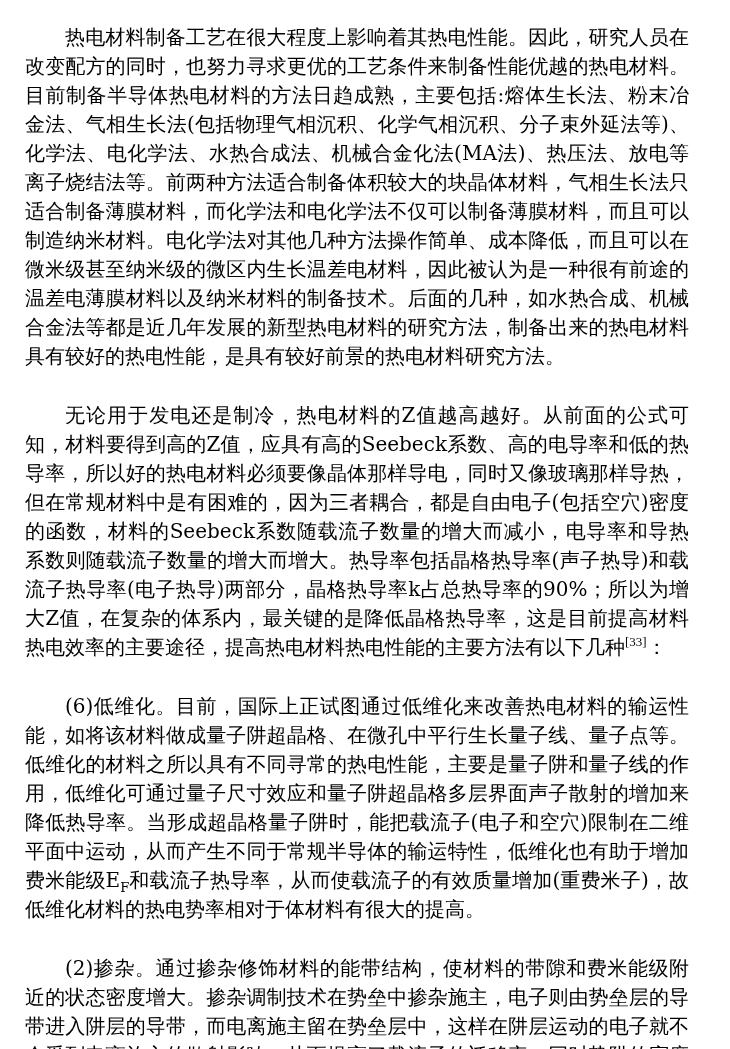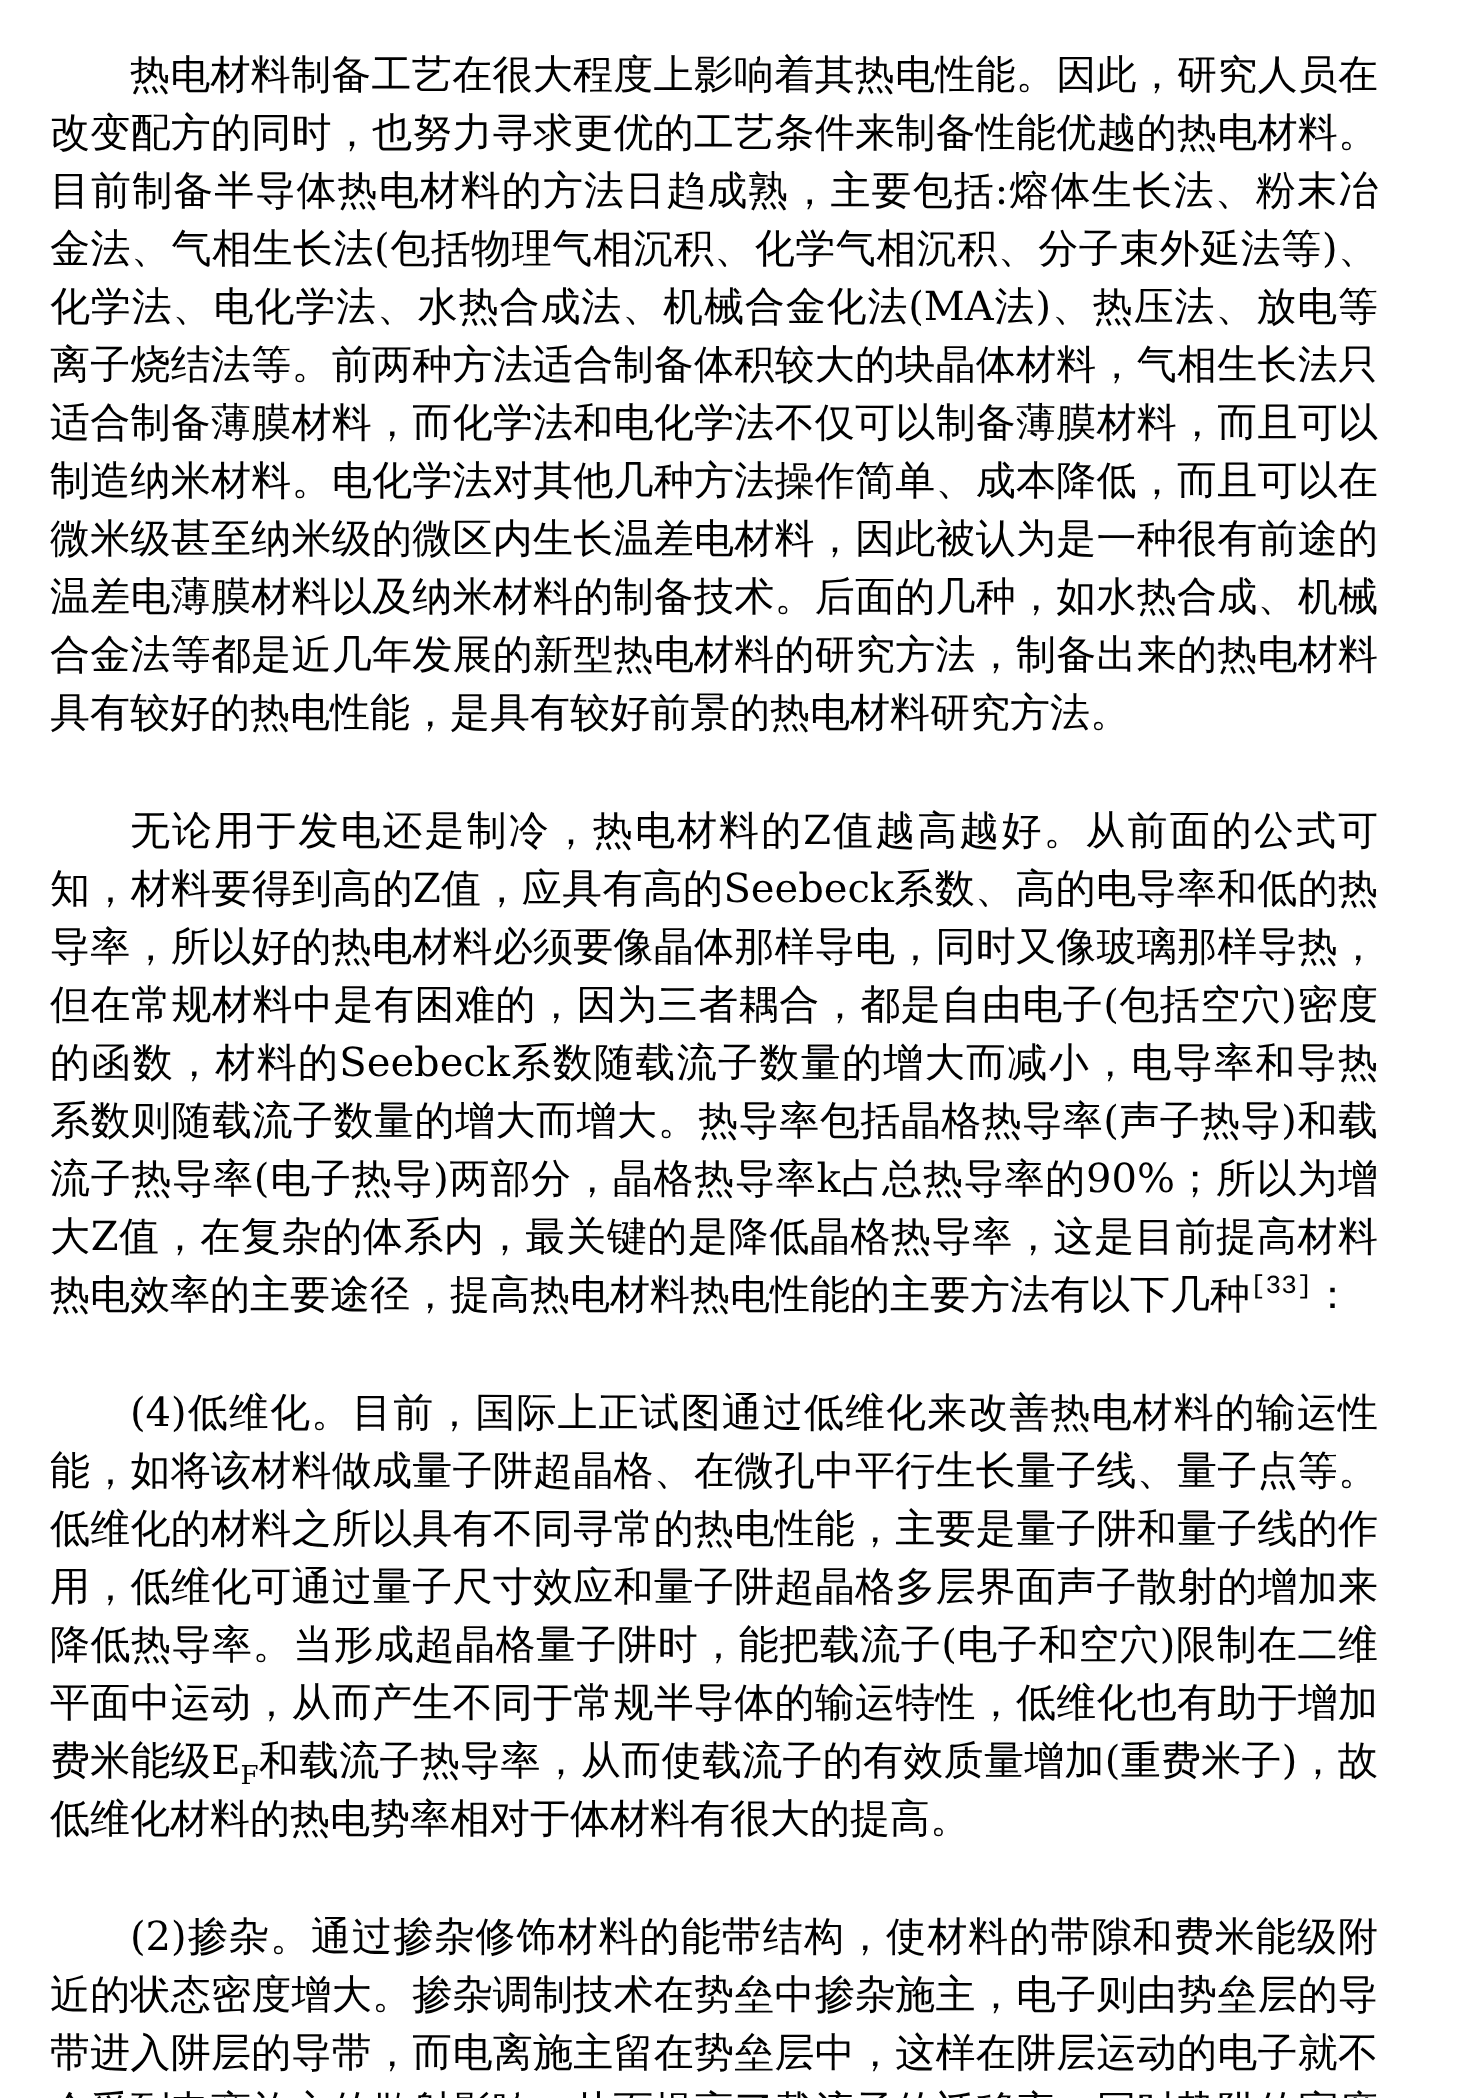--- a/index.html
+++ b/index.html
@@ -24,39 +24,39 @@
     text-align: justify;
     word-break: break-all;
   }
   .para:last-child {
     margin-bottom: 0;
   }
   sup.cite {
     font-size: 13px;
     line-height: 0;
     vertical-align: super;
-    font-family: Liberation Mono, monospace;
+    font-family: Liberation Serif, serif;
   }
   sub.var {
     font-size: 13px;
     line-height: 0;
     vertical-align: sub;
     font-family: "DejaVu Serif", "Liberation Serif", serif;
   }
 </style>
 </head>
 <body>
 
 <div class="page">
 
   <p class="para">热电材料制备工艺在很大程度上影响着其热电性能。因此，研究人员在改变配方的同时，也努力寻求更优的工艺条件来制备性能优越的热电材料。目前制备半导体热电材料的方法日趋成熟，主要包括:熔体生长法、粉末冶金法、气相生长法(包括物理气相沉积、化学气相沉积、分子束外延法等)、化学法、电化学法、水热合成法、机械合金化法(MA法)、热压法、放电等离子烧结法等。前两种方法适合制备体积较大的块晶体材料，气相生长法只适合制备薄膜材料，而化学法和电化学法不仅可以制备薄膜材料，而且可以制造纳米材料。电化学法对其他几种方法操作简单、成本降低，而且可以在微米级甚至纳米级的微区内生长温差电材料，因此被认为是一种很有前途的温差电薄膜材料以及纳米材料的制备技术。后面的几种，如水热合成、机械合金法等都是近几年发展的新型热电材料的研究方法，制备出来的热电材料具有较好的热电性能，是具有较好前景的热电材料研究方法。</p>
 
   <p class="para">
     <span>无论用于发电还是制冷，热电材料的Z值越高越好。从前面的公式可知，材料要得到高的Z值，应具有高的Seebeck系数、高的电导率和低的热导率，所以好的热电材料必须要像晶体那样导电，同时又像玻璃那样导热，但在常规材料中是有困难的，因为三者耦合，都是自由电子(包括空穴)密度的函数，材料的Seebeck系数随载流子数量的增大而减小，电导率和导热系数则随载流子数量的增大而增大。热导率包括晶格热导率(声子热导)和载流子热导率(电子热导)两部分，晶格热导率k占总热导率的90%；所以为增大Z值，在复杂的体系内，最关键的是降低晶格热导率，这是目前提高材料热电效率的主要途径，提高热电材料热电性能的主要方法有以下几种</span><sup class="cite">[33]</sup><span>：</span>
   </p>
 
   <p class="para">
-    <span>(4)低维化。目前，国际上正试图通过低维化来改善热电材料的输运性能，如将该材料做成量子阱超晶格、在微孔中平行生长量子线、量子点等。低维化的材料之所以具有不同寻常的热电性能，主要是量子阱和量子线的作用，低维化可通过量子尺寸效应和量子阱超晶格多层界面声子散射的增加来降低热导率。当形成超晶格量子阱时，能把载流子(电子和空穴)限制在二维平面中运动，从而产生不同于常规半导体的输运特性，低维化也有助于增加费米能级E</span><sub class="var">F</sub><span>和载流子热导率，从而使载流子的有效质量增加(重费米子)，故低维化材料的热电势率相对于体材料有很大的提高。</span>
+    <span>(6)低维化。目前，国际上正试图通过低维化来改善热电材料的输运性能，如将该材料做成量子阱超晶格、在微孔中平行生长量子线、量子点等。低维化的材料之所以具有不同寻常的热电性能，主要是量子阱和量子线的作用，低维化可通过量子尺寸效应和量子阱超晶格多层界面声子散射的增加来降低热导率。当形成超晶格量子阱时，能把载流子(电子和空穴)限制在二维平面中运动，从而产生不同于常规半导体的输运特性，低维化也有助于增加费米能级E</span><sub class="var">F</sub><span>和载流子热导率，从而使载流子的有效质量增加(重费米子)，故低维化材料的热电势率相对于体材料有很大的提高。</span>
   </p>
 
   <p class="para">(2)掺杂。通过掺杂修饰材料的能带结构，使材料的带隙和费米能级附近的状态密度增大。掺杂调制技术在势垒中掺杂施主，电子则由势垒层的导带进入阱层的导带，而电离施主留在势垒层中，这样在阱层运动的电子就不会受到电离施主的散射影响，从而提高了载流子的迁移率，同时势阱的宽度变小，也提高了载流子的迁移率，从而提高了材料的热电优值。当向热电材料中掺入半金属物质如Sb、Se、Pb等，特别是引入稀土原子时，因为稀土元素有特有的f层电子能带，具有较大的有效质量，有助于提高材料的热电功率因子，同时f层电子与其他元素的d电子之间的杂化效应也可以形成一种中间价态的复杂能带结构，从而可以获得高优值的热电材料。</p>
 
 </div>
 
 </body></html>

